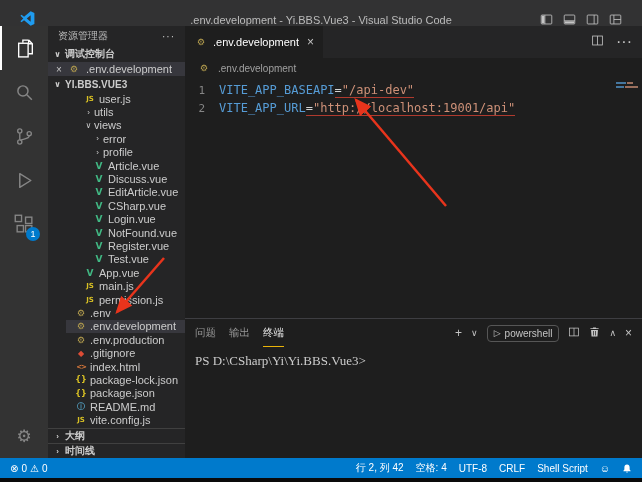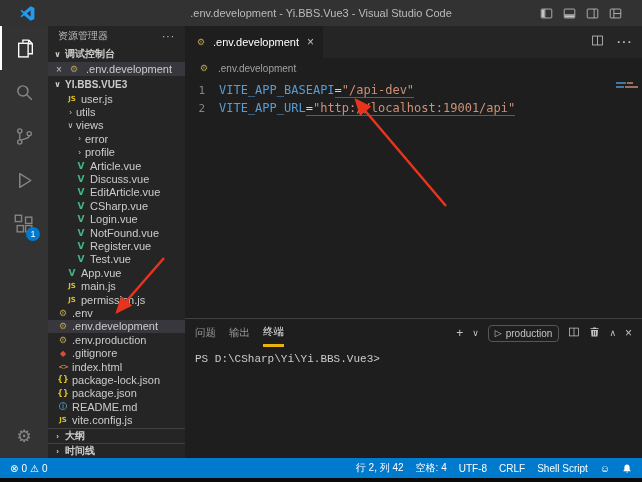--- a/index.html
+++ b/index.html
@@ -1,21 +1,21 @@
 <!DOCTYPE html>
 <html><head>
 <meta charset="utf-8">
 <style>
   * { margin:0; padding:0; box-sizing:border-box; }
   html,body { width:642px; height:482px; overflow:hidden; background:#1e1e1e;
               font-family:"Liberation Sans","DejaVu Sans",sans-serif; }
   .window { position:relative; width:642px; height:482px; background:#252526; overflow:hidden; color:#cccccc; }
 
   
-  .titlebar { height:26px; background:#323233; display:flex; align-items:center; padding:0 20px; position:relative; }
+  .titlebar { height:26px; background:#323233; display:flex; align-items:flex-end; padding:0 20px; position:relative; }
   .logo { width:16px; height:16px; display:flex; align-items:center; }
   .title-text { position:absolute; left:50%; transform:translateX(-50%); font-size:11px; color:#bbbbbb; white-space:nowrap; }
   .titlebar-actions { margin-left:auto; display:flex; align-items:center; gap:10px; color:#c5c5c5; }
   .titlebar-actions svg { display:block; }
 
   
   .main { display:flex; height:432px; }
 
   
   .activitybar { width:48px; background:#333333; display:flex; flex-direction:column; align-items:stretch; flex:none; }
@@ -27,21 +27,21 @@
            background:#007acc; color:#ffffff; font-size:9px; display:flex; align-items:center; justify-content:center; }
   .gear-glyph { font-size:17px; line-height:1; }
 
   
   .sidebar { width:137px; background:#252526; display:flex; flex-direction:column; flex:none; font-size:11px; overflow:hidden; }
   .sb-title { height:20px; display:flex; align-items:center; padding:0 10px; font-size:10px; color:#bbbbbb; }
   .sb-title .dots { margin-left:auto; letter-spacing:1px; color:#cccccc; cursor:pointer; }
   .sec-header { height:16px; display:flex; align-items:center; gap:2px; padding:0 4px; font-size:10px; font-weight:700; color:#cccccc; cursor:pointer; }
   .oe-item { height:14px; display:flex; align-items:center; gap:3px; padding:0 6px; background:#37373d; cursor:pointer; }
   .oe-close { font-size:10px; color:#c5c5c5; width:10px; text-align:center; }
-  .tree { flex:1; overflow:hidden; }
+  .tree { flex:1; overflow:hidden;margin-left:18px; }
   .tree-row { height:13.4px; display:flex; align-items:center; white-space:nowrap; cursor:pointer; }
   .tree-row.selected { background:#37373d; }
   .chev { width:11px; flex:none; text-align:center; font-size:8px; color:#cccccc; }
   .fi { width:14px; flex:none; text-align:center; font-weight:700; margin-right:2px; font-family:"DejaVu Sans",sans-serif; }
   .fi-js   { color:#d8c024; font-size:7px; }
   .fi-vue  { color:#41b883; font-size:9px; }
   .fi-gear { color:#b8a14f; font-size:9px; font-weight:400; }
   .fi-git  { color:#dd4c35; font-size:8px; }
   .fi-html { color:#e07c3c; font-size:7px; letter-spacing:-1px; }
   .fi-json { color:#d8c024; font-size:8px; }
@@ -68,27 +68,27 @@
   .tk-u { border-bottom:1px solid #b03a2e; }
   .minimap { position:absolute; top:2px; right:2px; width:26px; }
   .mm-row { display:flex; gap:1px; height:2px; margin:2px 0 0 2px; }
   .mm-row i { display:block; height:2px; opacity:.7; }
 
   
   .panel { height:140px; border-top:1px solid #3e3e42; display:flex; flex-direction:column; }
   .panel-head { height:28px; display:flex; align-items:center; padding:0 10px; }
   .ptabs { display:flex; height:100%; }
   .ptab { font-size:10.5px; color:#969696; margin-right:13px; height:100%; display:flex; align-items:center; cursor:pointer; border-bottom:1px solid transparent; }
-  .ptab.active { color:#e7e7e7; border-bottom:3px solid #eab308; }
+  .ptab.active { color:#e7e7e7; border-bottom:1px solid #eab308; }
   .panel-actions { margin-left:auto; display:flex; align-items:center; gap:9px; color:#c5c5c5; font-size:12px; }
   .pa { cursor:pointer; }
   .pa.small { font-size:9px; }
   .shell-pick { display:flex; align-items:center; gap:4px; border:1px solid #565656; border-radius:4px; height:17px; padding:0 6px; font-size:10px; cursor:pointer; }
   .shell-pick .play { font-size:9px; }
-  .terminal { flex:1; padding:6px 10px; font-family:Liberation Mono, monospace; font-size:11px; color:#cccccc; cursor:text; }
+  .terminal { flex:1; padding:6px 10px; font-family:Liberation Serif, serif; font-size:13px; color:#cccccc; cursor:text; }
 
   
   .statusbar { height:20px; background:#007acc; display:flex; align-items:center; padding:0 10px; color:#ffffff; font-size:10px; }
   .sb-left { display:flex; align-items:center; gap:4px; }
   .sb-right { margin-left:auto; display:flex; align-items:center; gap:12px; }
   .sb-items { display:flex; align-items:center; gap:12px; }
   .sb-item { cursor:pointer; white-space:nowrap; display:flex; align-items:center; gap:3px; }
   .bottom-strip { height:4px; background:#0a0a0a; }
 
   
@@ -367,21 +367,21 @@
           <div class="ptabs">
               <span class="ptab">问题</span>
               <span class="ptab">输出</span>
               <span class="ptab active">终端</span>
             </div>
           <div class="panel-actions">
             <span class="pa">+</span>
             <span class="pa small">∨</span>
             <span class="shell-pick">
               <span class="play">▷</span>
-              <span>production</span>
+              <span>powershell</span>
             </span>
             <span class="pa">
               <svg width="12" height="12" viewBox="0 0 16 16" fill="none" stroke="currentColor">
                   <rect x="2" y="2.8" width="12" height="10.4"></rect>
                   <path d="M8 2.8v10.4"></path>
                 </svg>
             </span>
             <span class="pa">
               <svg width="11" height="12" viewBox="0 0 16 16">
                   <path fill="currentColor" d="M6 1.5h4l.5 1H14v1.2H2V2.5h3.5l.5-1zM3 5h10l-.7 9.5H3.7L3 5zm3 1.5v6.5h1V6.5H6zm3 0v6.5h1V6.5H9z"></path>

